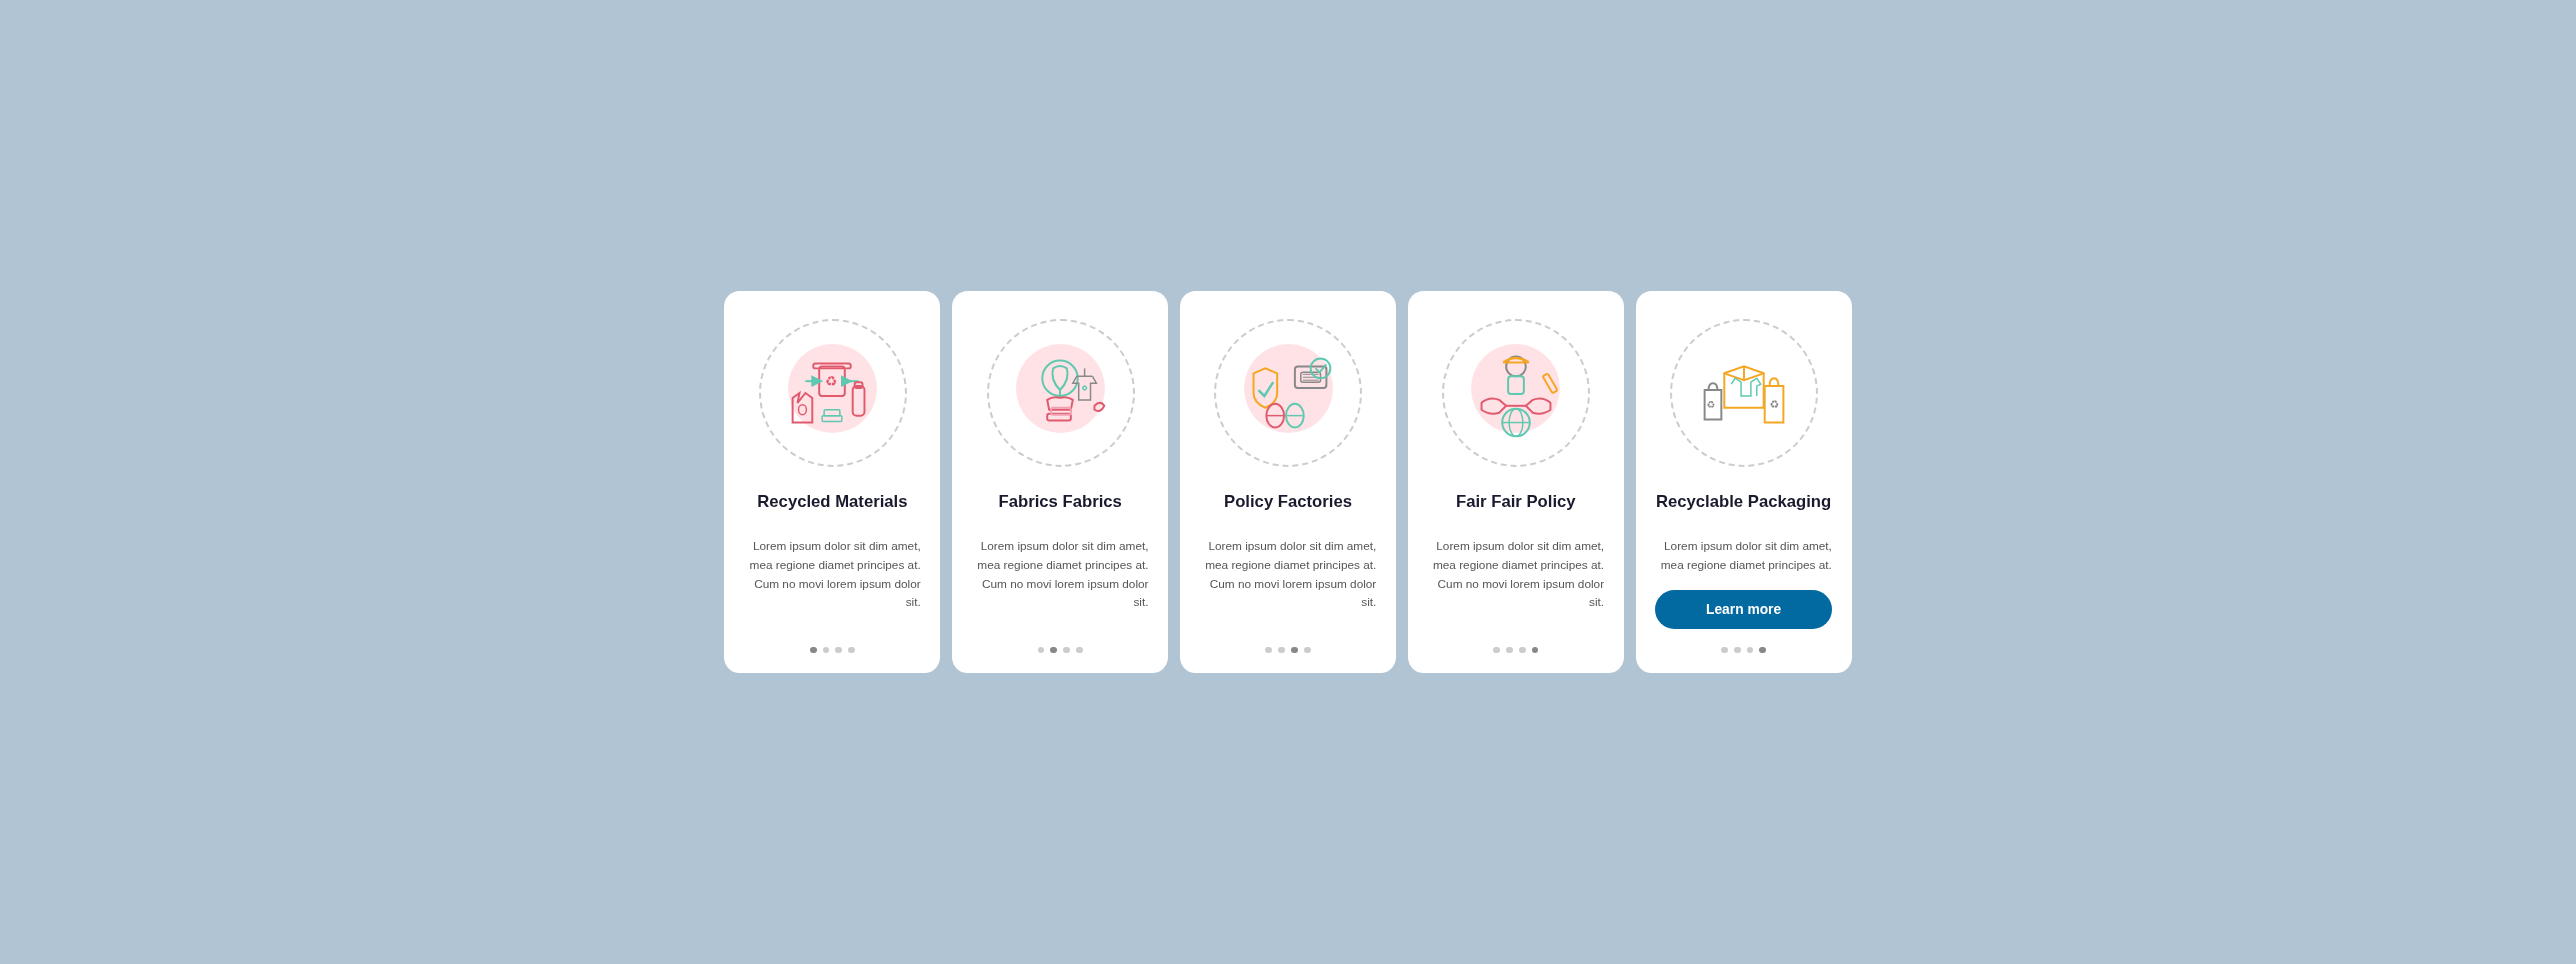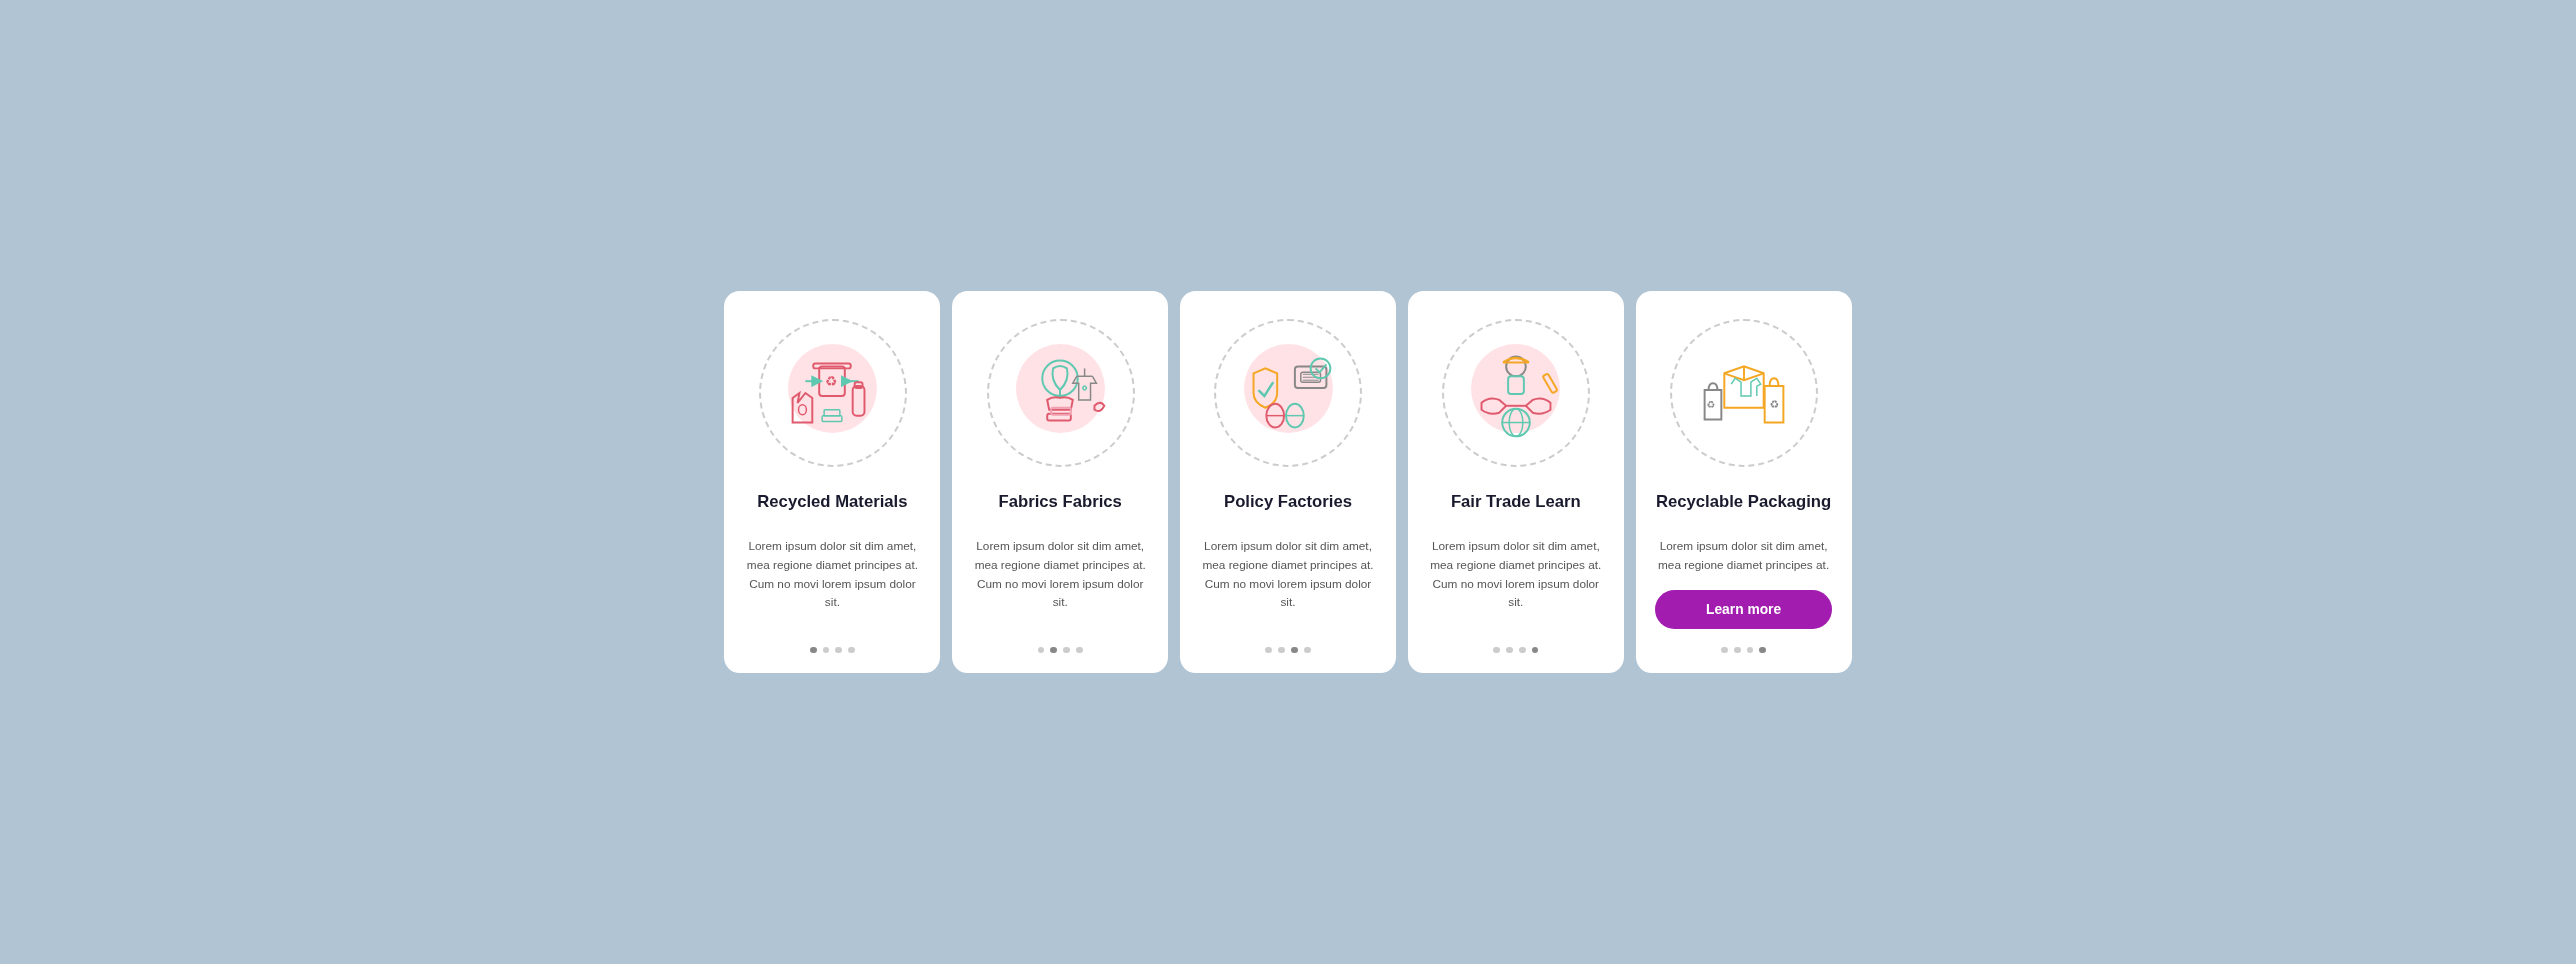--- a/index.html
+++ b/index.html
@@ -67,21 +67,21 @@
       text-align: center;
       margin-bottom: 24px;
       line-height: 1.3;
       width: 100%;
     }
 
     .card-body {
       font-size: 11.8px;
       color: #555;
       line-height: 1.6;
-      text-align: center;
+      text-align: right;
       flex: 1;
       width: 100%;
     }
 
     .dots-row {
       display: flex;
       gap: 5.9px;
       margin-top: 17.7px;
       justify-content: center;
     }
@@ -92,21 +92,21 @@
       border-radius: 50%;
       background: #ccc;
     }
 
     .dot.active {
       background: #888;
     }
 
     .learn-more-btn {
       margin-top: 15.7px;
-      background: #a21caf;
+      background: #0369a1;
       color: #fff;
       border: none;
       border-radius: 23.6px;
       padding: 11.8px 27.6px;
       font-size: 13.8px;
       font-weight: 600;
       cursor: pointer;
       width: 100%;
     }
 
@@ -253,21 +253,21 @@
         <path d="M100,75 Q92,68 82,72 L75,78 L82,85 Q92,88 100,82 Z" fill="none" stroke="#e05a6e" stroke-width="2"></path>
         <line x1="55" y1="78" x2="75" y2="78" stroke="#e05a6e" stroke-width="2"></line>
 
         <circle cx="65" cy="95" r="14" fill="none" stroke="#5ec8b0" stroke-width="2"></circle>
         <ellipse cx="65" cy="95" rx="7" ry="14" fill="none" stroke="#5ec8b0" stroke-width="1.5"></ellipse>
         <line x1="51" y1="95" x2="79" y2="95" stroke="#5ec8b0" stroke-width="1.5"></line>
 
         <rect x="92" y="48" width="6" height="20" rx="2" transform="rotate(-30 92 48)" fill="none" stroke="#f5a623" stroke-width="2"></rect>
       </svg>
     </div>
-    <div class="card-title">Fair Trade Learn</div>
+    <div class="card-title">Fair Fair Policy</div>
     <div class="card-body">Lorem ipsum dolor sit dim amet, mea regione diamet principes at. Cum no movi lorem ipsum dolor sit.</div>
     <div class="dots-row">
       <div class="dot"></div>
       <div class="dot"></div>
       <div class="dot"></div>
       <div class="dot active"></div>
     </div>
   </div>
 
   <div class="card">

